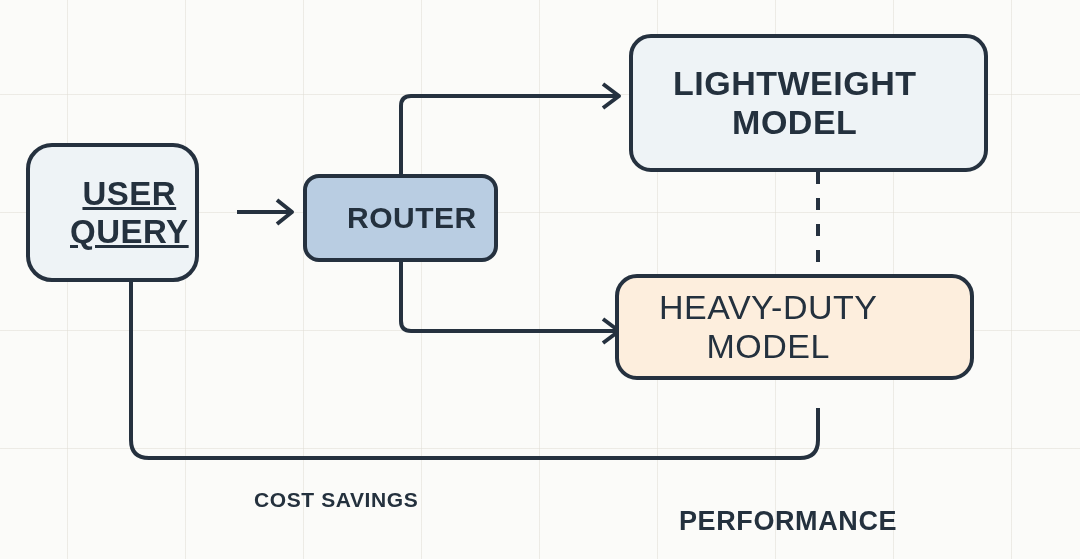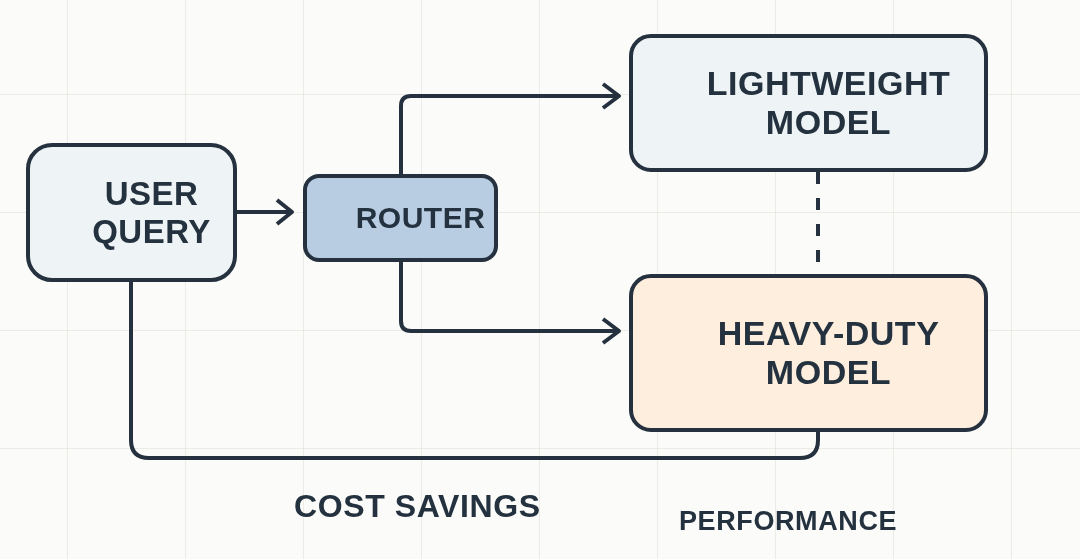--- a/index.html
+++ b/index.html
@@ -28,40 +28,40 @@
     top: 0;
     width: 1080px;
     height: 559px;
   }
   .node {
     position: absolute;
     box-sizing: border-box;
     border: 4px solid #25313f;
     display: flex;
     align-items: center;
-    justify-content: center;
     text-align: center;
     color: #24313e;
     letter-spacing: 0.5px;
     line-height: 1.14;
     padding-left: 40px;
   }
   .node-label {
     display: block;
     white-space: pre-line;
   }
   #node-user-query {
     left: 26px;
     top: 143px;
-    width: 211px;
+    width: 173px;
     height: 139px;
     border-radius: 26px;
     background: #eef3f6;
     font-size: 33px;
     font-weight: 700;
+    text-decoration: underline;
   }
   #node-router {
     left: 303px;
     top: 174px;
     width: 195px;
     height: 88px;
     border-radius: 16px;
     background: #b9cde2;
     font-size: 30px;
     font-weight: 700;
@@ -70,47 +70,46 @@
     left: 629px;
     top: 34px;
     width: 359px;
     height: 138px;
     border-radius: 22px;
     background: #eef3f6;
     font-size: 34px;
     font-weight: 700;
   }
   #node-heavy-duty-model {
-    left: 629px;
+    left: 615px;
     top: 274px;
     width: 359px;
-    height: 158px;
+    height: 106px;
     border-radius: 22px;
     background: #fdeedd;
     font-size: 34px;
-    font-weight: 700;
+    font-weight: 400;
   }
   .edge-label {
     position: absolute;
     color: #24313e;
     font-size: 25px;
     font-weight: 700;
     letter-spacing: 0.6px;
     white-space: nowrap;
   }
   #label-trade-off {
     left: 846px;
     top: 204px;
     font-size: 25px;
   }
   #label-cost-savings {
     left: 254px;
     top: 488px;
-    font-size: 32px;
-    margin-left: 40px;
+    font-size: 21px;
   }
   #label-performance {
     left: 679px;
     top: 488px;
     font-size: 27px;
     margin-top: 18px;
   }
 </style>
 </head>
 <body>

